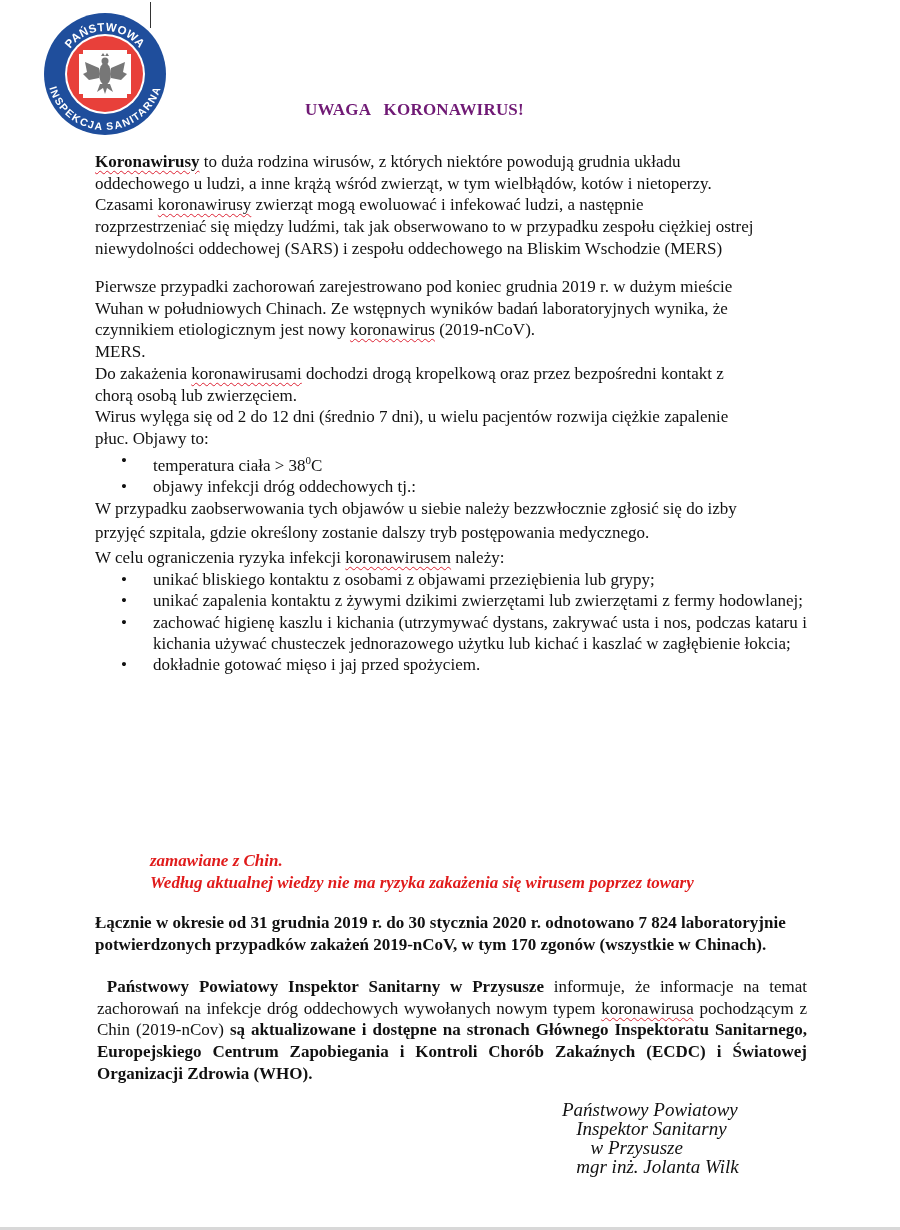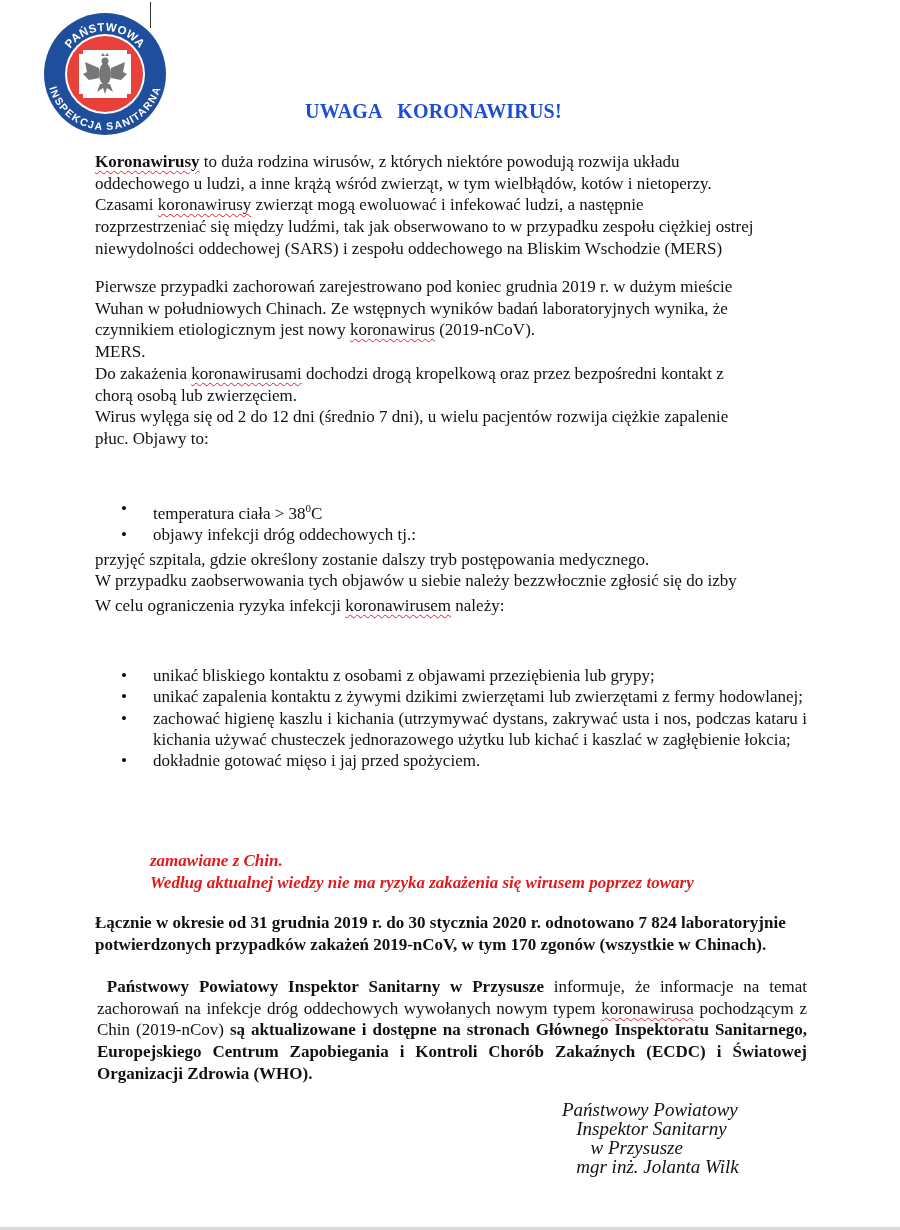--- a/index.html
+++ b/index.html
@@ -4,32 +4,32 @@
 <style>
   html, body { margin: 0; padding: 0; background: #ffffff; }
   body { width: 900px; height: 1230px; position: relative; overflow: hidden;
          font-family: "Liberation Serif", serif; color: #111; }
   .page { position: absolute; left: 0; top: 0; width: 900px; height: 1227px; background: #fff; }
   .bottom-edge { position: absolute; left: 0; top: 1227px; width: 900px; height: 3px; background: #d8d8d8; }
   .cursor-line { position: absolute; left: 150px; top: 2px; width: 1px; height: 26px; background: #333; }
 
   .logo { position: absolute; left: 43px; top: 12px; width: 124px; height: 124px; }
 
-  .title { position: absolute; left: 305px; top: 100px; font-size: 20px; font-weight: bold;
-           color: #1d4ed8; letter-spacing: 0.2px; white-space: pre; }
+  .title { position: absolute; left: 305px; top: 100px; font-size: 17px; font-weight: bold;
+           color: #701a75; letter-spacing: 0.2px; white-space: pre; }
 
   .text { position: absolute; left: 95px; width: 712px; font-size: 17px; line-height: 21.7px; }
   .text p { margin: 0; }
   .sq { text-decoration: underline wavy #d23; text-decoration-thickness: 1px; text-underline-offset: 3px; }
   .justify { text-align: justify; text-align-last: left; }
 
   ul.bullets { list-style: none; margin: 0; padding: 0; }
   ul.bullets li { position: relative; padding-left: 31px; }
   ul.bullets li::before { content: "\2022"; position: absolute; left: 30px; margin-left: -31px; width: 31px; text-align: center; }
-  .bul-wrap { padding-left: 27px; margin-top: 48px; }
+  .bul-wrap { padding-left: 27px; }
 
   .red { position: absolute; left: 150px; top: 850px; width: 620px; color: #e01b1b; font-weight: bold;
          font-style: italic; font-size: 17px; line-height: 22px; }
 
   .signature { position: absolute; left: 562px; top: 1100px; font-style: italic; font-size: 19px; line-height: 19px; }
   .signature div { white-space: pre; }
 </style>
 </head>
 <body>
 
@@ -58,21 +58,21 @@
       <textPath href="#arcTop" startOffset="50%" text-anchor="middle">PAŃSTWOWA</textPath>
     </text>
     <text font-family="Liberation Sans, sans-serif" font-weight="bold" font-size="10.5" fill="#ffffff" letter-spacing="0.3">
       <textPath href="#arcBot" startOffset="50%" text-anchor="middle" dominant-baseline="hanging">INSPEKCJA SANITARNA</textPath>
     </text>
   </svg>
 
   <div class="title">UWAGA   KORONAWIRUS!</div>
 
   <div class="text" style="top:151px;">
-    <p><b class="sq">Koronawirusy</b><span> to duża rodzina wirusów, z których niektóre powodują rozwija układu</span></p>
+    <p><b class="sq">Koronawirusy</b><span> to duża rodzina wirusów, z których niektóre powodują grudnia układu</span></p>
     <p>oddechowego u ludzi, a inne krążą wśród zwierząt, w tym wielbłądów, kotów i nietoperzy.</p>
     <p><span>Czasami </span><span class="sq">koronawirusy</span><span> zwierząt mogą ewoluować i infekować ludzi, a następnie</span></p>
     <p>rozprzestrzeniać się między ludźmi, tak jak obserwowano to w przypadku zespołu ciężkiej ostrej</p>
     <p>niewydolności oddechowej (SARS) i zespołu oddechowego na Bliskim Wschodzie (MERS)</p>
   </div>
 
   <div class="text" style="top:276px;">
     <p>Pierwsze przypadki zachorowań zarejestrowano pod koniec grudnia 2019 r. w dużym mieście</p>
     <p>Wuhan w południowych Chinach. Ze wstępnych wyników badań laboratoryjnych wynika, że</p>
     <p><span>czynnikiem etiologicznym jest nowy </span><span class="sq">koronawirus</span><span> (2019-nCoV).</span></p>
@@ -82,22 +82,22 @@
     <p>Wirus wylęga się od 2 do 12 dni (średnio 7 dni), u wielu pacjentów rozwija ciężkie zapalenie</p>
     <p>płuc. Objawy to:</p>
 
     <div class="bul-wrap">
       <ul class="bullets justify">
         <li><span> temperatura ciała &gt; 38</span><sup style="font-size:11px;">0</sup><span>C</span></li>
         <li><span>objawy infekcji dróg oddechowych tj.:</span></li>
       </ul>
     </div>
 
+    <p style="margin-top:0;">W przypadku zaobserwowania tych objawów u siebie należy bezzwłocznie zgłosić się do izby</p>
     <p style="margin-top:3px;">przyjęć szpitala, gdzie określony zostanie dalszy tryb postępowania medycznego.</p>
-    <p style="margin-top:0;">W przypadku zaobserwowania tych objawów u siebie należy bezzwłocznie zgłosić się do izby</p>
     <p style="margin-top:3px;"><span>W celu ograniczenia ryzyka  infekcji </span><span class="sq">koronawirusem</span><span> należy:</span></p>
 
     <div class="bul-wrap">
       <ul class="bullets justify" style="line-height:21.4px;">
         <li>unikać bliskiego kontaktu z osobami z objawami przeziębienia lub grypy;</li>
         <li>unikać zapalenia kontaktu z żywymi dzikimi zwierzętami lub zwierzętami z fermy hodowlanej;</li>
         <li>zachować higienę kaszlu i kichania (utrzymywać dystans, zakrywać usta i nos, podczas kataru i kichania używać chusteczek jednorazowego użytku lub kichać i kaszlać w zagłębienie łokcia;</li>
         <li>dokładnie gotować mięso i jaj przed spożyciem.</li>
       </ul>
     </div>

